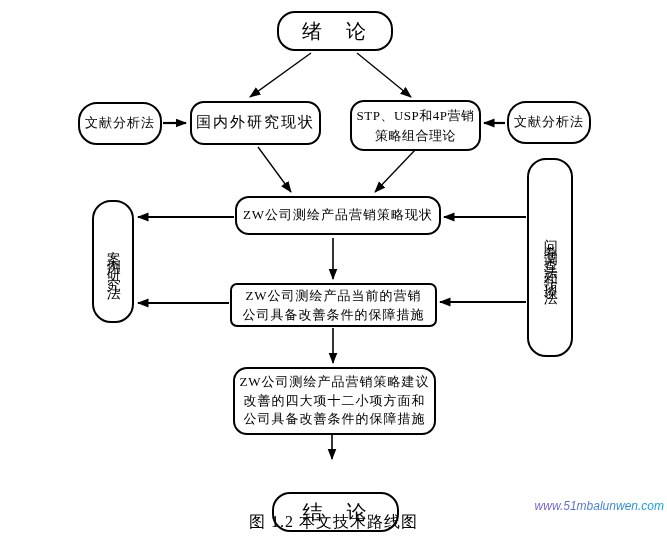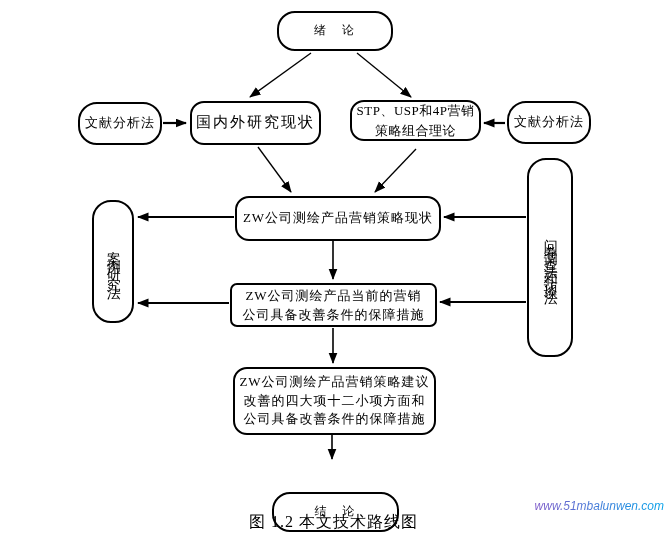--- a/index.html
+++ b/index.html
@@ -8,21 +8,21 @@
     font-family:"Liberation Serif","DejaVu Serif",serif;
     color:#000;overflow:hidden;
   }
   .stage{position:absolute;left:0;top:0;width:667px;height:542px;}
   svg.arrows{position:absolute;left:0;top:0;width:667px;height:542px;z-index:1;}
   .node{
     position:absolute;box-sizing:border-box;border:2px solid #000;background:#fff;
     display:flex;flex-direction:column;align-items:center;justify-content:center;
     text-align:center;z-index:2;letter-spacing:1px;line-height:1.45;
   }
-  .stadium{border-radius:18px;font-size:12px;letter-spacing:2px;font-family:Liberation Serif, serif;}
+  .stadium{border-radius:18px;font-size:20px;letter-spacing:2px;font-family:Liberation Serif, serif;}
   .flow{border-radius:14px;font-size:13px;}
   .pill{border-radius:19px;font-size:13px;}
   .vbox{
     border-radius:19px;font-size:14px;
     writing-mode:vertical-rl;text-orientation:upright;
   }
   .vbox .vtxt{display:block;}
   .flow .ln{display:block;}
   .caption{
     position:absolute;left:0;top:512px;width:667px;text-align:center;
@@ -76,38 +76,38 @@
   </div>
 
   <div class="node pill" style="left:78px;top:102px;width:84px;height:43px;">
     <span>文献分析法</span>
   </div>
 
   <div class="node flow" style="left:190px;top:101px;width:131px;height:44px;font-size:15px;letter-spacing:2px;">
     <span>国内外研究现状</span>
   </div>
 
-  <div class="node flow" style="left:350px;top:100px;width:131px;height:41px;line-height:20px;letter-spacing:0.5px;">
+  <div class="node flow" style="left:350px;top:100px;width:131px;height:51px;line-height:20px;letter-spacing:0.5px;">
     <span class="ln">STP、USP和4P营销</span>
     <span class="ln">策略组合理论</span>
   </div>
 
   <div class="node pill" style="left:507px;top:101px;width:84px;height:43px;">
     <span>文献分析法</span>
   </div>
 
   <div class="node vbox" style="left:92px;top:200px;width:42px;height:123px;letter-spacing:9px;">
     <span class="vtxt">案例研究法</span>
   </div>
 
   <div class="node vbox" style="left:527px;top:158px;width:46px;height:199px;letter-spacing:6.5px;">
     <span class="vtxt">问卷调查法和访谈法</span>
   </div>
 
-  <div class="node flow" style="left:235px;top:196px;width:206px;height:45px;">
+  <div class="node flow" style="left:235px;top:196px;width:206px;height:39px;">
     <span>ZW公司测绘产品营销策略现状</span>
   </div>
 
   <div class="node flow" style="left:230px;top:283px;width:207px;height:44px;line-height:19px;border-radius:7px;">
     <span class="ln">ZW公司测绘产品当前的营销</span>
     <span class="ln">公司具备改善条件的保障措施</span>
   </div>
 
   <div class="node flow" style="left:233px;top:367px;width:203px;height:68px;line-height:18.5px;">
     <span class="ln">ZW公司测绘产品营销策略建议</span>

